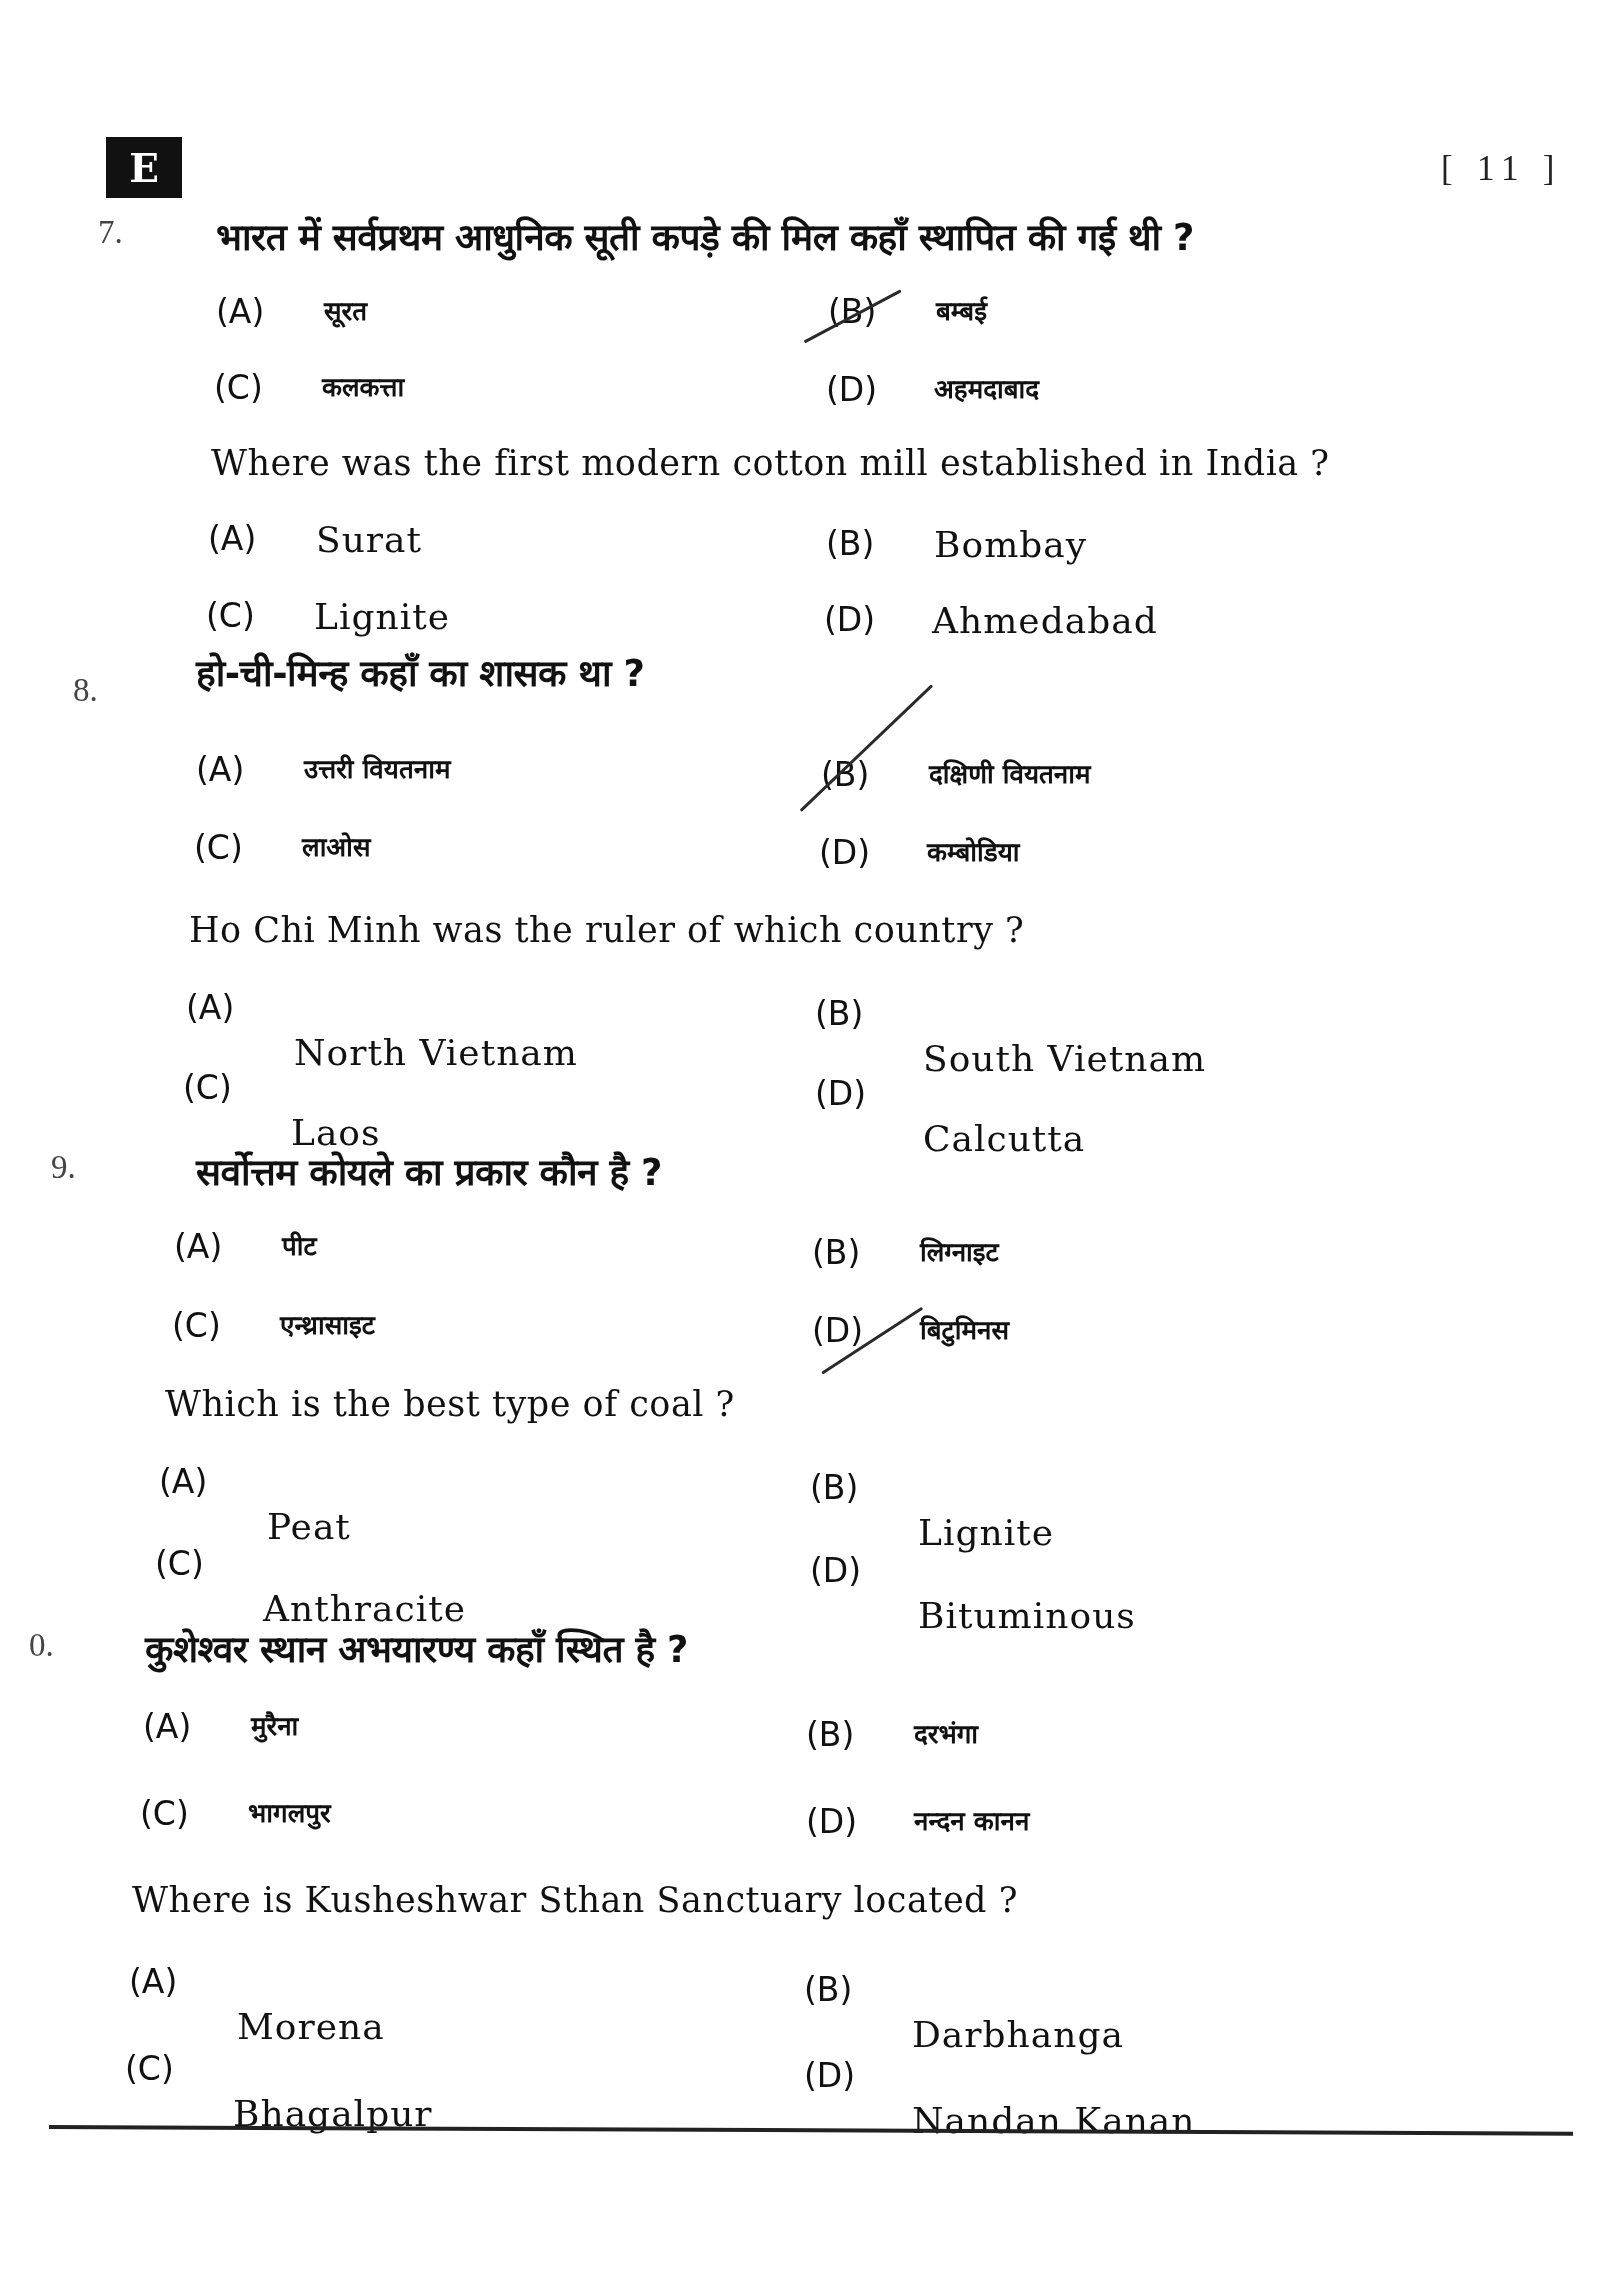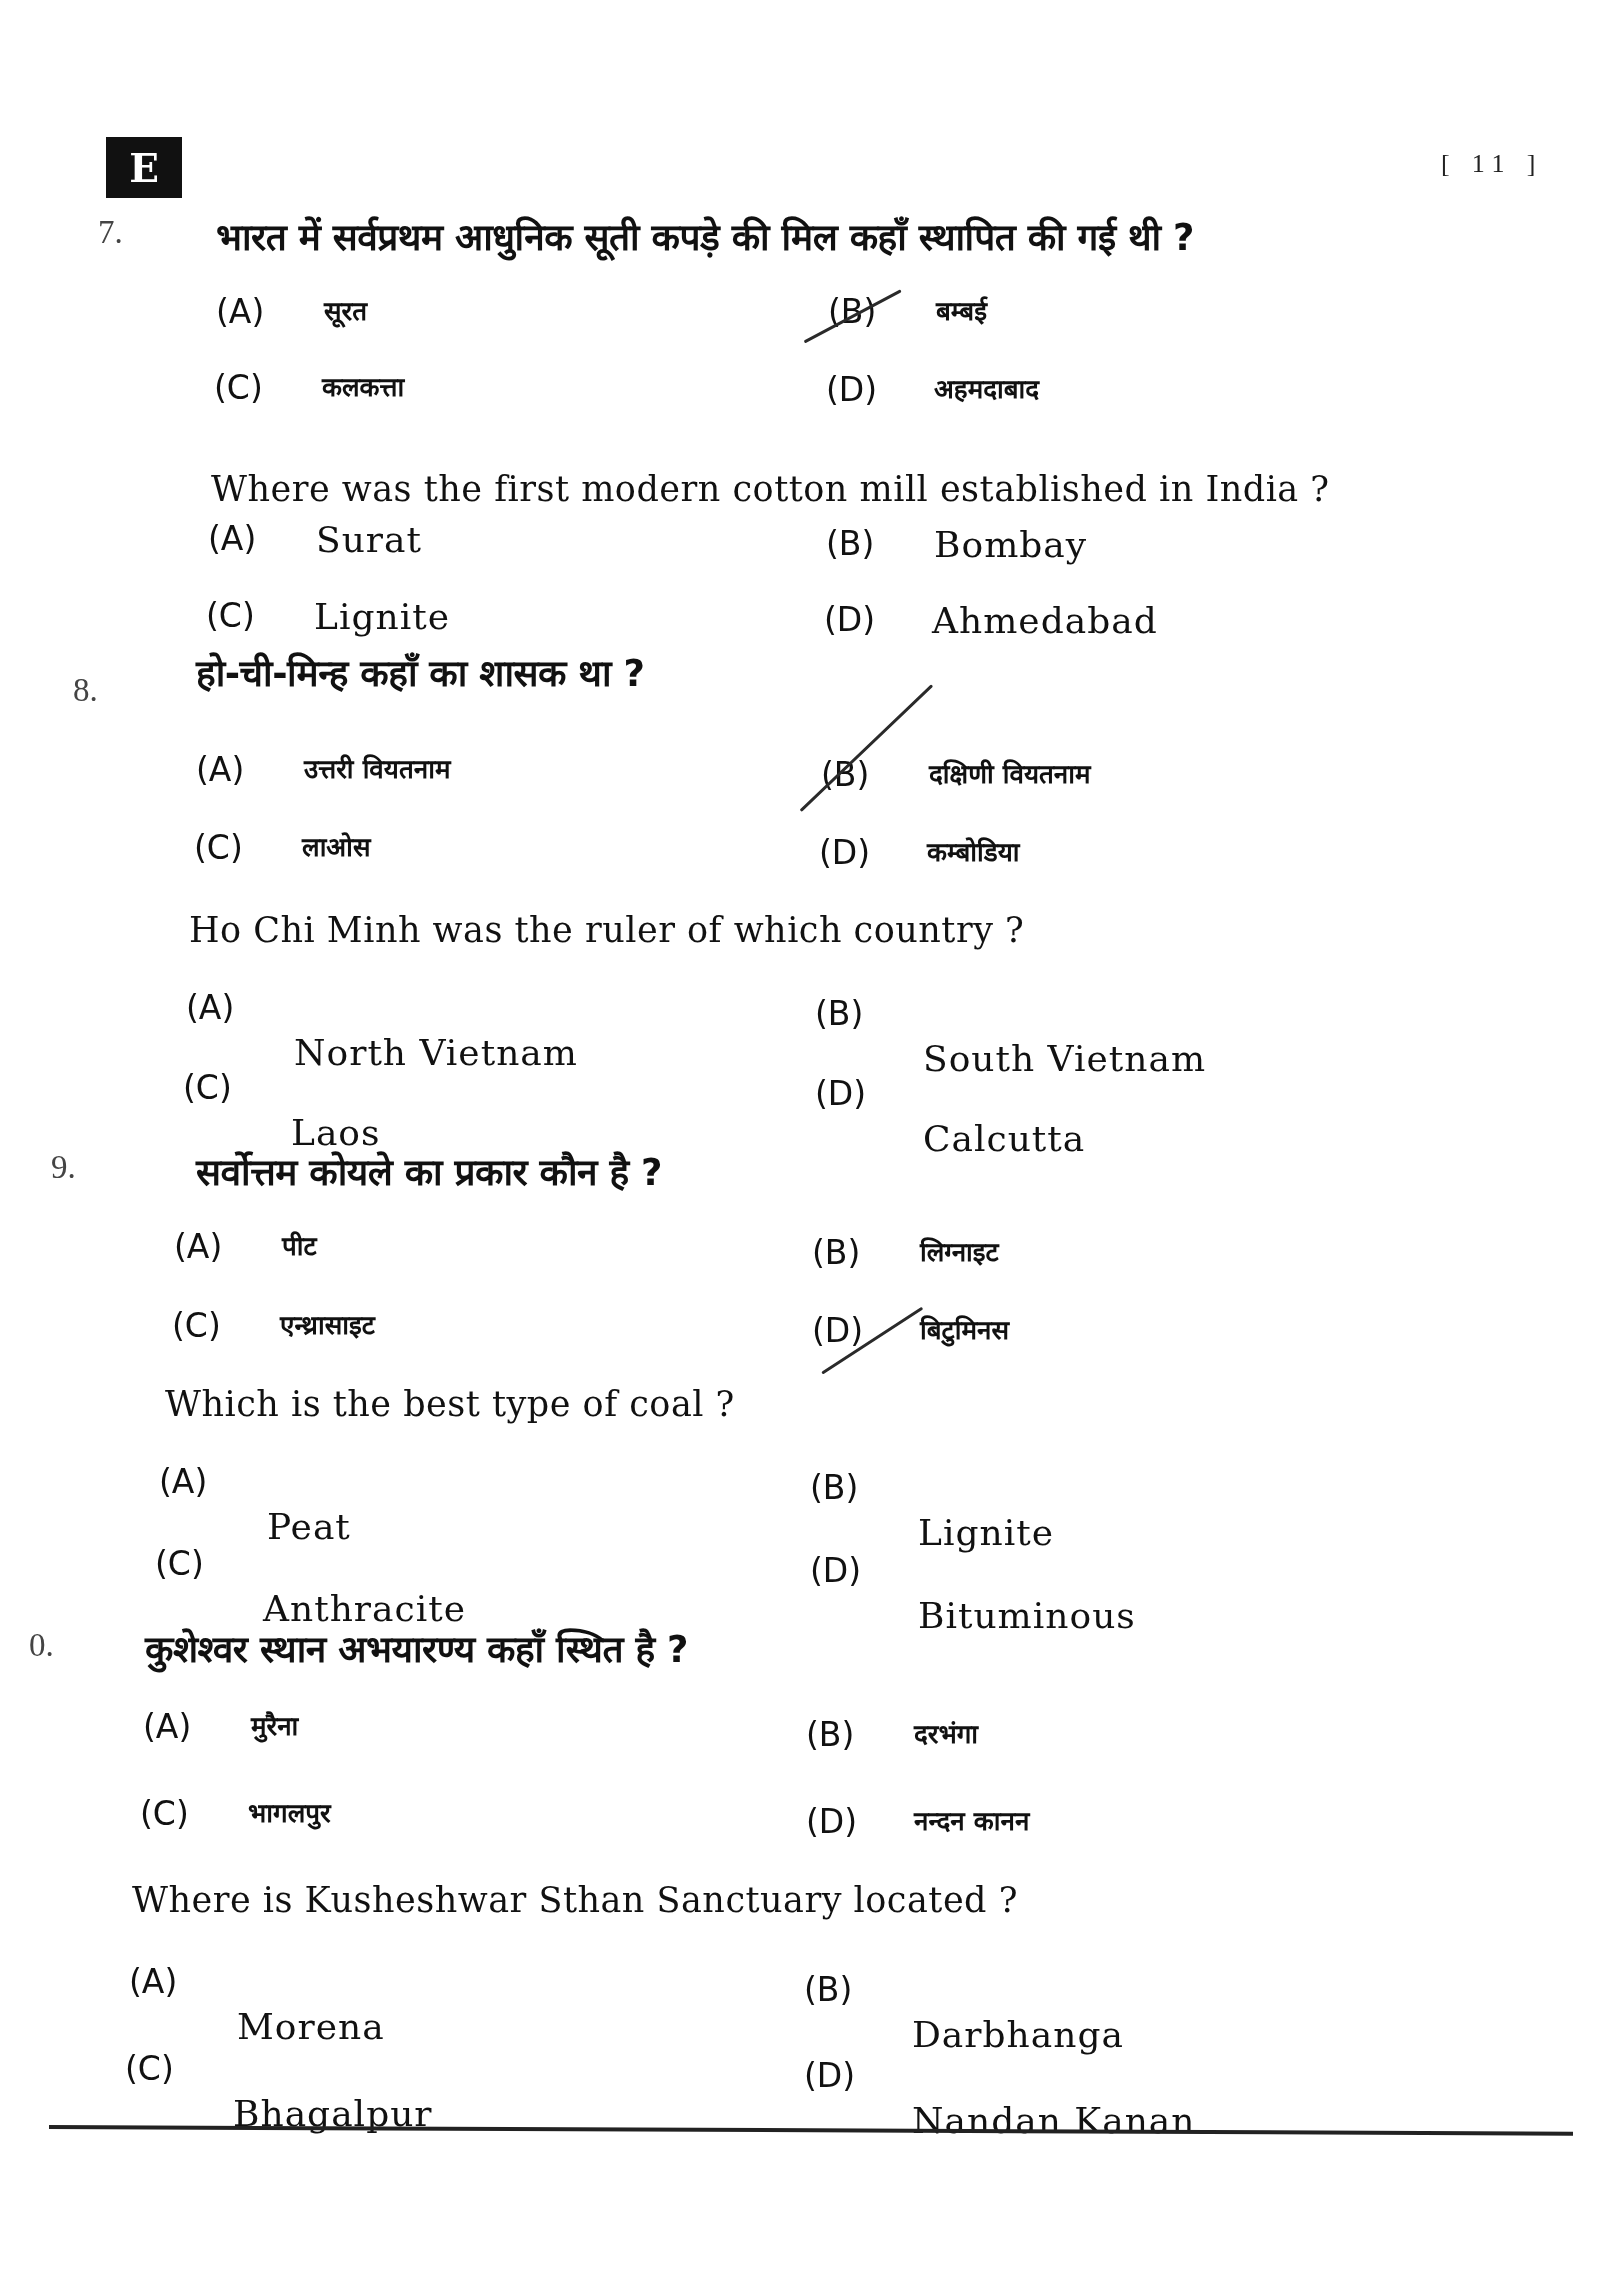--- a/index.html
+++ b/index.html
@@ -11,21 +11,21 @@
   .page { position: absolute; inset: 0; }
 
   .set-badge {
     position: absolute; left: 106px; top: 137px;
     width: 76px; height: 61px; background: #111111; color: #ffffff;
     font-family: "DejaVu Serif", serif; font-weight: bold; font-size: 39px;
     display: flex; align-items: center; justify-content: center;
   }
   .page-number {
     position: absolute; left: 1441px; top: 149px;
-    font-family: "Liberation Serif", serif; font-size: 26px; letter-spacing: 7.8px;
+    font-family: "Liberation Serif", serif; font-size: 35px; letter-spacing: 7.8px;
     color: #222222;
   }
 
   .question { position: absolute; left: 0; width: 1621px; }
   .q-num {
     position: absolute; font-family: "Liberation Serif", serif; font-size: 33px;
     color: #444444;
   }
   .q-text {
     position: absolute; font-size: 37px; font-weight: bold;
@@ -81,21 +81,21 @@
     </div>
     <div class="opt" style="left:214px; top:368px;">
       <span class="opt-letter">(C)</span>
       <span class="opt-text">कलकत्ता</span>
     </div>
     <div class="opt" style="left:826px; top:370px;">
       <span class="opt-letter">(D)</span>
       <span class="opt-text">अहमदाबाद</span>
     </div>
 
-    <span class="q-text en" style="left:211px; top:443px;margin-top:26px;">Where was the first modern cotton mill established in India ?</span>
+    <span class="q-text en" style="left:211px; top:443px;">Where was the first modern cotton mill established in India ?</span>
 
     <div class="opt" style="left:208px; top:519px;">
       <span class="opt-letter">(A)</span>
       <span class="opt-text en">Surat</span>
     </div>
     <div class="opt" style="left:826px; top:524px;">
       <span class="opt-letter">(B)</span>
       <span class="opt-text en">Bombay</span>
     </div>
     <div class="opt" style="left:206px; top:596px;">

